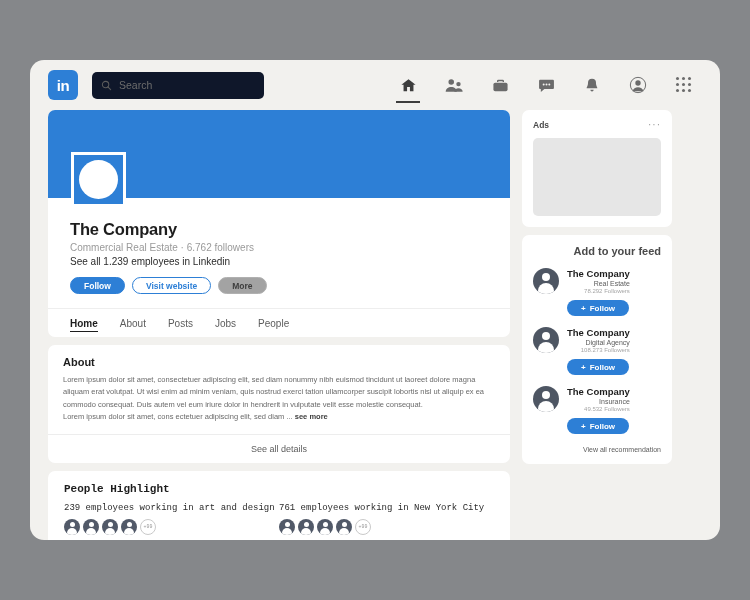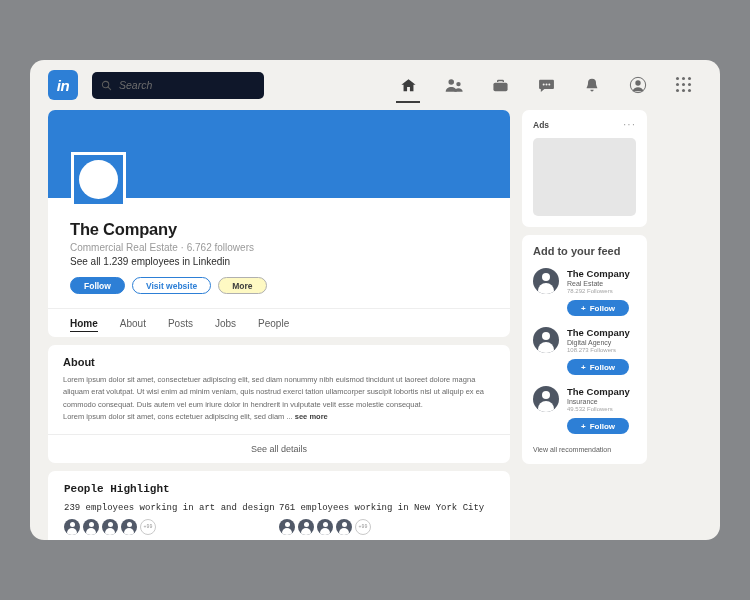--- a/index.html
+++ b/index.html
@@ -17,21 +17,20 @@
     border-radius: 14px;
     overflow: hidden;
   }
 
   
   .topbar {
     height: 50px;
     display: flex;
     align-items: center;
     padding: 0 18px;
-    font-style: italic;
   }
   .logo {
     width: 30px; height: 30px;
     background: #2d7fd6;
     border-radius: 6px;
     color: #fff;
     font-weight: bold;
     font-size: 15px;
     display: flex; align-items: center; justify-content: center;
     letter-spacing: -0.5px;
@@ -86,21 +85,21 @@
     display: block;
   }
 
   
   .content {
     display: flex;
     gap: 12px;
     padding: 0 18px;
   }
   .col-main { width: 462px; flex: none; }
-  .col-side { width: 125px; flex: none; }
+  .col-side { width: 150px; flex: none; text-align: right; }
 
   .card {
     background: #fff;
     border-radius: 7px;
     margin-bottom: 8px;
   }
 
   
   .banner {
     height: 88px;
@@ -147,21 +146,21 @@
     height: 17px;
     border-radius: 9px;
     font-size: 8.5px;
     font-weight: bold;
     display: flex; align-items: center; justify-content: center;
     padding: 0 13px;
     cursor: pointer;
   }
   .btn-primary { background: #2d7fd6; color: #fff; border: 1px solid #2d7fd6; }
   .btn-outline-blue { background: #fff; color: #2d7fd6; border: 1px solid #2d7fd6; }
-  .btn-outline-gray { background: #fef9c3; color: #3d3d3d; border: 1px solid #b0b0b0; }
+  .btn-outline-gray { background: #a3a3a3; color: #3d3d3d; border: 1px solid #b0b0b0; }
 
   .tabs {
     display: flex;
     gap: 22px;
     padding: 0 22px;
     border-top: 1px solid #eee;
   }
   .tab {
     font-size: 10px;
     color: #5c5c5c;

